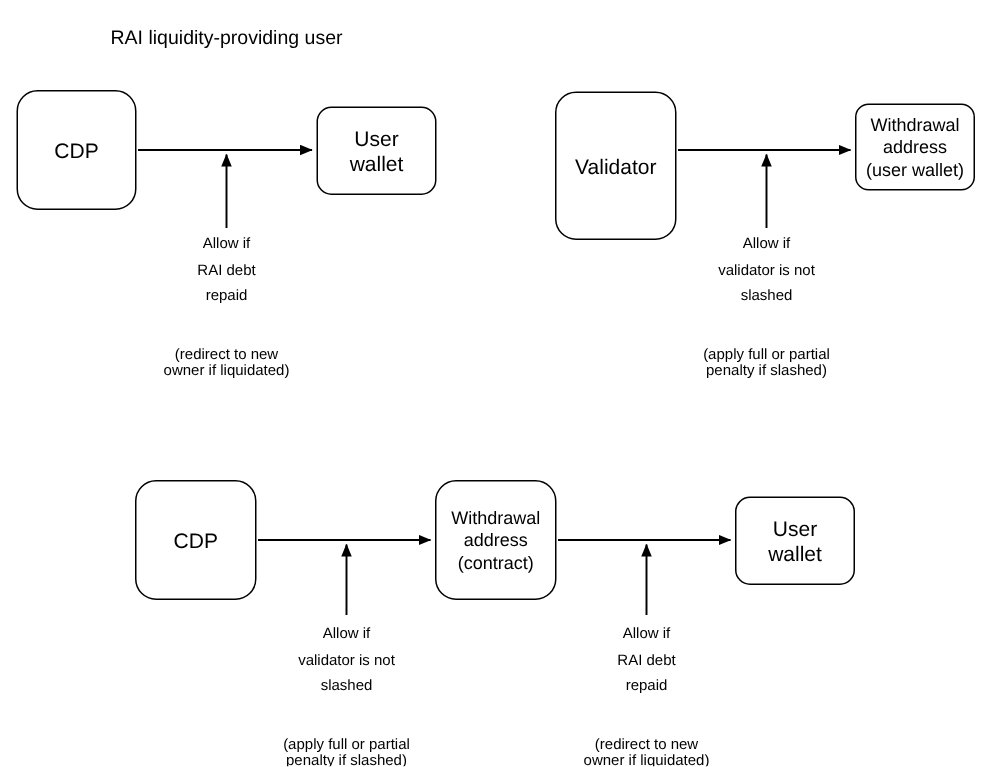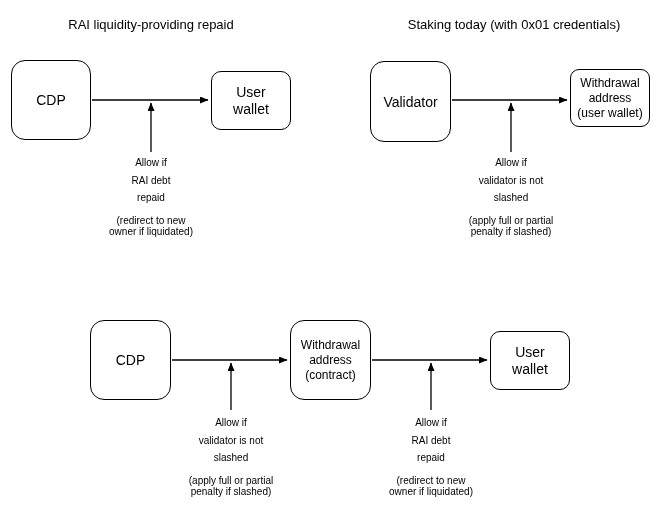--- a/index.html
+++ b/index.html
@@ -9,28 +9,28 @@
   }
   svg.wires{position:absolute;left:0;top:0;width:661px;height:511px;pointer-events:none;}
   .node{
     position:absolute;border:1.3px solid #000000;background:#ffffff;
     display:flex;align-items:center;justify-content:center;
     text-align:center;white-space:pre-line;box-sizing:border-box;
   }
   .title{position:absolute;text-align:center;font-size:13px;line-height:16px;}
   .cond{position:absolute;text-align:center;}
   .cond .cond-label{font-size:10px;line-height:17.5px;white-space:pre-line;}
-  .cond .cond-note{font-size:10px;line-height:11.5px;white-space:pre-line;margin-top:8px;}
+  .cond .cond-note{font-size:10px;line-height:11.5px;white-space:pre-line;margin-top:24px;}
   
   .n-cdp1{left:11px;top:60px;width:80px;height:80px;border-radius:14px;font-size:14px;}
   .n-uw1{left:211px;top:71px;width:80px;height:59px;border-radius:10px;font-size:14px;line-height:17px;}
   .t1{left:11px;top:17px;width:280px;}
   .c1{left:81px;top:154px;width:140px;}
   
-  .n-val{left:370px;top:61px;width:81px;height:81px;border-radius:14px;font-size:14px;}
+  .n-val{left:370px;top:61px;width:81px;height:99px;border-radius:14px;font-size:14px;}
   .n-wua{left:570px;top:69px;width:80px;height:58px;border-radius:9px;font-size:12px;line-height:15px;}
   .t2{left:374px;top:17px;width:280px;}
   .c2{left:441px;top:154px;width:140px;}
   
   .n-cdp2{left:90px;top:320px;width:81px;height:80px;border-radius:14px;font-size:14px;}
   .n-wca{left:290px;top:320px;width:81px;height:80px;border-radius:14px;font-size:12px;line-height:15px;}
   .n-uw2{left:490px;top:331px;width:80px;height:59px;border-radius:10px;font-size:14px;line-height:17px;}
   .t3{left:190px;top:277px;width:280px;}
   .c3{left:161px;top:414px;width:140px;}
   .c4{left:361px;top:414px;width:140px;}
@@ -52,33 +52,32 @@
 
     <line x1="452" y1="100" x2="567" y2="100" stroke="#000000" stroke-width="1.3" marker-end="url(#arr)"></line>
     <line x1="511" y1="152" x2="511" y2="103" stroke="#000000" stroke-width="1.3" marker-end="url(#arr)"></line>
 
     <line x1="172" y1="360" x2="287" y2="360" stroke="#000000" stroke-width="1.3" marker-end="url(#arr)"></line>
     <line x1="231" y1="410" x2="231" y2="363" stroke="#000000" stroke-width="1.3" marker-end="url(#arr)"></line>
     <line x1="372" y1="360" x2="487" y2="360" stroke="#000000" stroke-width="1.3" marker-end="url(#arr)"></line>
     <line x1="431" y1="410" x2="431" y2="363" stroke="#000000" stroke-width="1.3" marker-end="url(#arr)"></line>
   </svg>
 
-  <div class="title t1">RAI liquidity-providing repaid</div>
+  <div class="title t1">RAI liquidity-providing user</div>
   <div class="node n-cdp1">CDP</div>
   <div class="node n-uw1">User
 wallet</div>
   <div class="cond c1">
     <div class="cond-label">Allow if
 RAI debt
 repaid</div>
     <div class="cond-note">(redirect to new
 owner if liquidated)</div>
   </div>
 
-  <div class="title t2">Staking today (with 0x01 credentials)</div>
   <div class="node n-val">Validator</div>
   <div class="node n-wua">Withdrawal
 address
 (user wallet)</div>
   <div class="cond c2">
     <div class="cond-label">Allow if
 validator is not
 slashed</div>
     <div class="cond-note">(apply full or partial
 penalty if slashed)</div>

